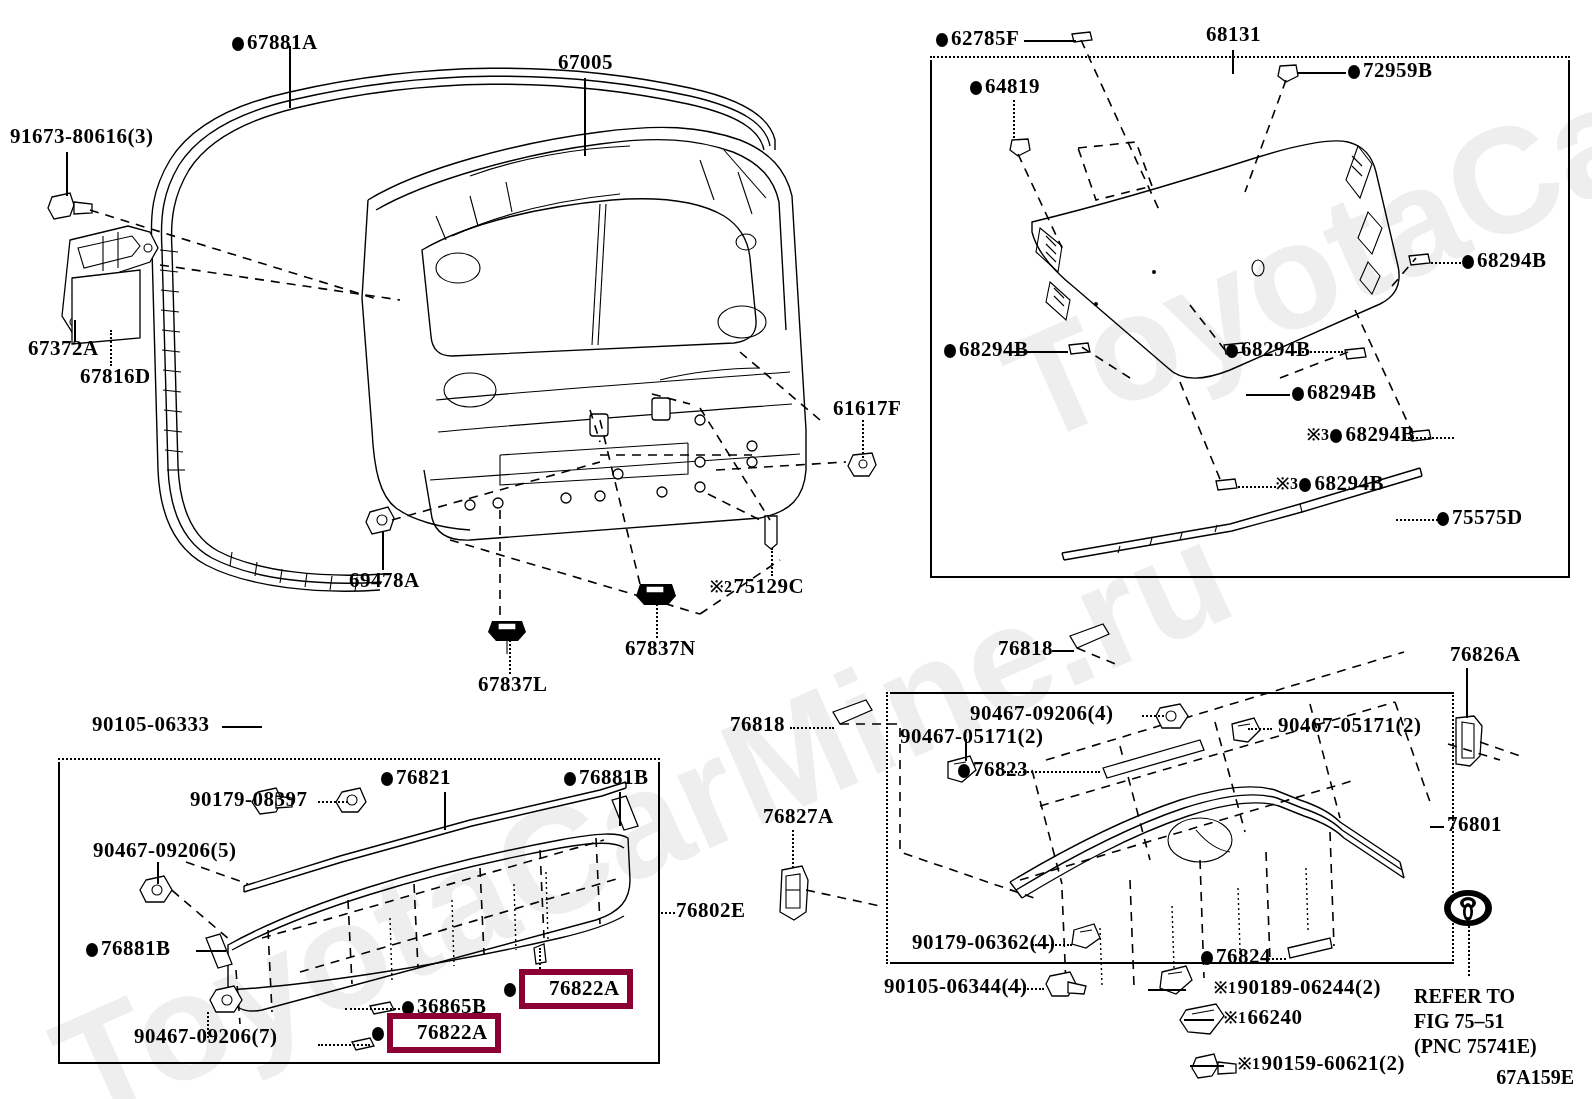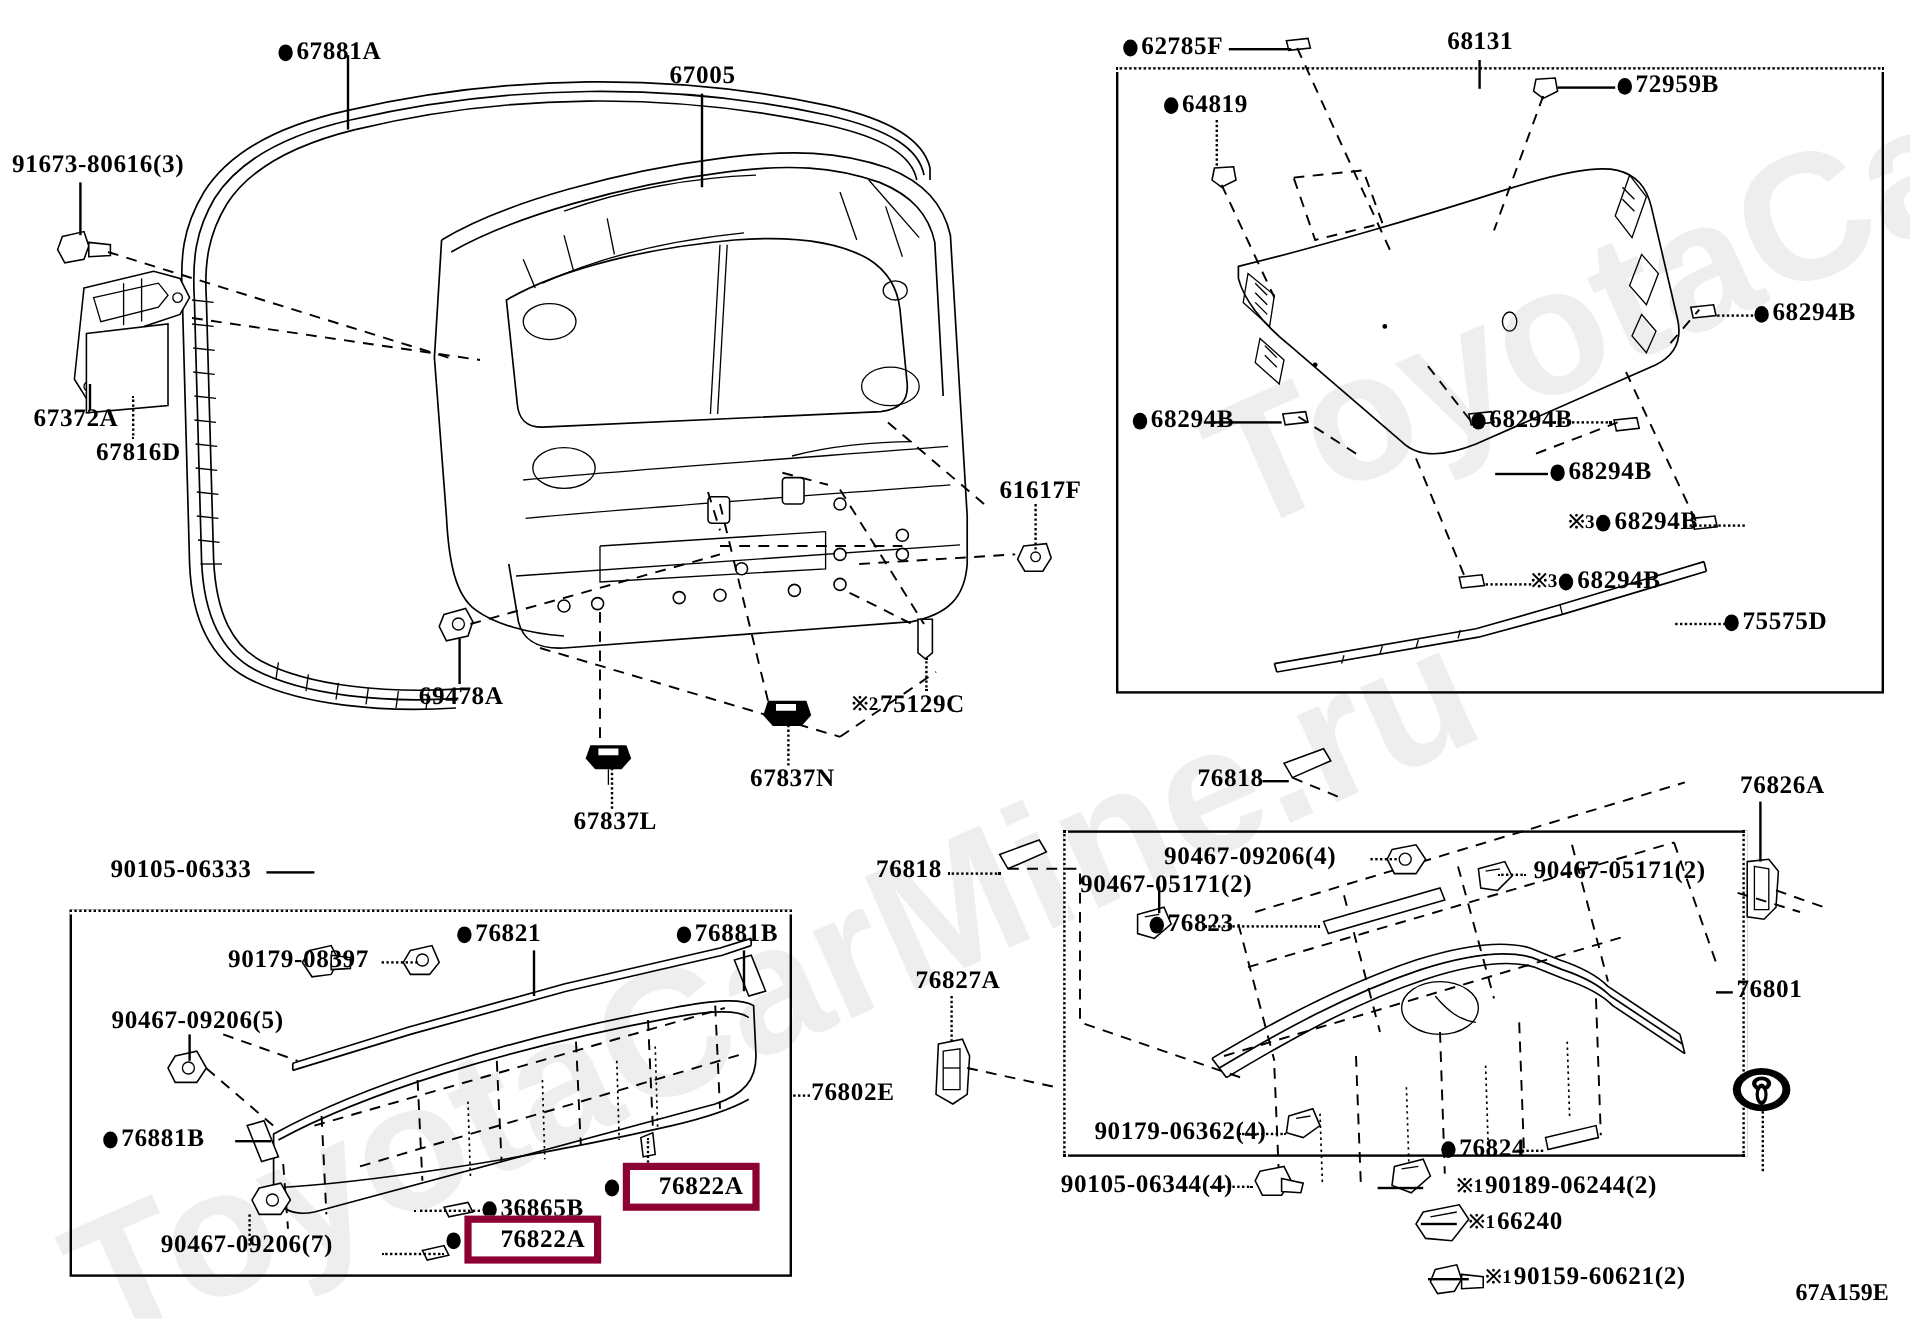--- a/index.html
+++ b/index.html
@@ -632,17 +632,20 @@
   <div class="lbl" style="left:1214px;top:977px;">
     <span class="mark">※1</span><span>90189-06244(2)</span>
   </div>
   <div class="lbl" style="left:1224px;top:1007px;">
     <span class="mark">※1</span><span>66240</span>
   </div>
   <div class="lbl" style="left:1238px;top:1053px;">
     <span class="mark">※1</span><span>90159-60621(2)</span>
   </div>
 
+  <div class="refblk" style="left:1414px;top:984px;">REFER TO
+FIG 75–51
+(PNC 75741E)</div>
 
 
   <div id="figcode">67A159E</div>
 
 </div>
 
 </body></html>

